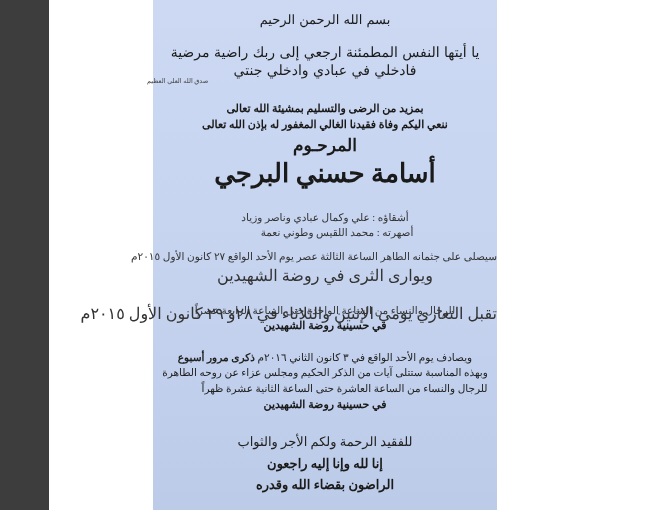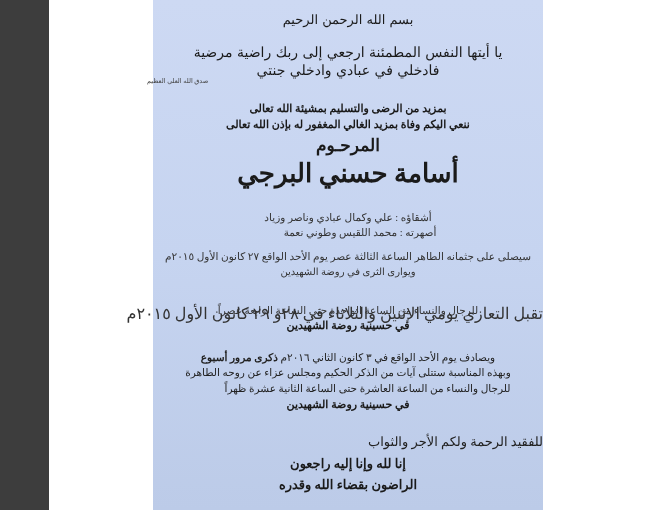--- a/index.html
+++ b/index.html
@@ -6,63 +6,63 @@
     body {
       width:657px; height:510px; position:relative; overflow:hidden;
       background:#ffffff;
       font-family:"DejaVu Sans", sans-serif;
     }
     .left-bar {
       position:absolute; left:0; top:0; width:49px; height:510px;
       background:#3d3d3d;
     }
     .paper {
-      position:absolute; left:153px; top:0; width:390px; height:510px;
+      position:absolute; left:153px; top:0; width:344px; height:510px;
       background:linear-gradient(180deg,#cdd9f3 0%,#c6d4f0 50%,#bccbe8 100%);
       direction:rtl; text-align:center; color:#1a1a1a;
     }
     .line { position:absolute; left:0; right:0; white-space:nowrap;font-family:Liberation Serif, serif; }
     .basmala { top:12px; font-family:"DejaVu Serif", serif; font-size:13px; }
     .verse1 { top:44px; font-family:"DejaVu Serif", serif; font-size:14px; }
     .verse2 { top:62px; font-family:"DejaVu Serif", serif; font-size:14px; }
     .sadaq { top:77px; left:auto; right:auto; font-size:6.5px; color:#444; }
     .sadaq { left:-6px; width:90px; text-align:left; direction:rtl; }
     .b { font-weight:bold; }
     .intro1 { top:102px; font-size:11px; font-weight:bold; }
     .intro2 { top:118px; font-size:11px; font-weight:bold; }
     .title { top:135px; font-size:17px; font-weight:bold; }
     .name { top:158px; font-size:26px; font-weight:bold; }
     .siblings { top:211px; font-size:10.5px; color:#333; }
     .inlaws { top:226px; font-size:10.5px; color:#333;padding-left:24px; }
     .p1a { top:250px; font-size:10.5px; color:#333; }
-    .p1b { top:266px; font-size:10px; color:#333; }
+    .p1b { top:266px; font-size:16px; color:#333; }
     .p2a { top:304px; font-size:16px; color:#333; }
     .p2b { top:304px; font-size:10.5px; color:#333; }
     .p2c { top:319px; font-size:11px; font-weight:bold; }
     .p3a { top:351px; font-size:10.5px; color:#222; }
     .p3b { top:366px; font-size:10.5px; color:#222; }
     .p3c { top:382px; font-size:10.5px; color:#222;padding-left:39px; }
     .p3d { top:398px; font-size:11px; font-weight:bold; }
-    .closing1 { top:434px; font-size:13px; color:#222;text-align:right; }
+    .closing1 { top:434px; font-size:13px; color:#222; }
     .closing2 { top:456px; font-size:13px; font-weight:bold; }
     .closing3 { top:477px; font-size:13px; font-weight:bold; }
   </style>
 </head>
 <body>
 
 <div class="left-bar"></div>
 
 <div class="paper">
   <div class="line basmala">بسم الله الرحمن الرحيم</div>
   <div class="line verse1">يا أيتها النفس المطمئنة ارجعي إلى ربك راضية مرضية</div>
   <div class="line verse2">فادخلي في عبادي وادخلي جنتي</div>
   <div class="line sadaq">صدق الله العلي العظيم</div>
 
   <div class="line intro1">بمزيد من الرضى والتسليم بمشيئة الله تعالى</div>
-  <div class="line intro2">ننعي اليكم وفاة بمزيد الغالي المغفور له بإذن الله تعالى</div>
+  <div class="line intro2">ننعي اليكم وفاة فقيدنا الغالي المغفور له بإذن الله تعالى</div>
 
   <div class="line title">المرحـوم</div>
   <div class="line name">أسامة حسني البرجي</div>
 
   <div class="line siblings">أشقاؤه : علي وكمال عبادي وناصر وزياد</div>
   <div class="line inlaws">أصهرته : محمد اللقيس وطوني نعمة</div>
 
   <div class="line p1a">سيصلى على جثمانه الطاهر الساعة الثالثة عصر يوم الأحد الواقع ٢٧ كانون الأول ٢٠١٥م</div>
   <div class="line p1b">ويوارى الثرى في روضة الشهيدين</div>
 

